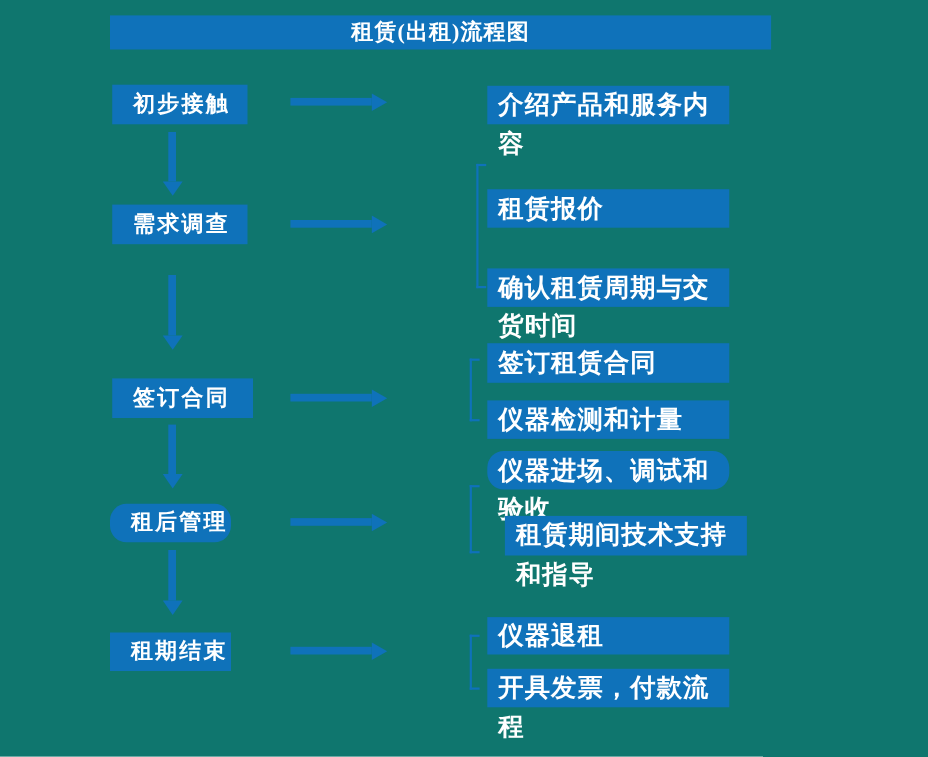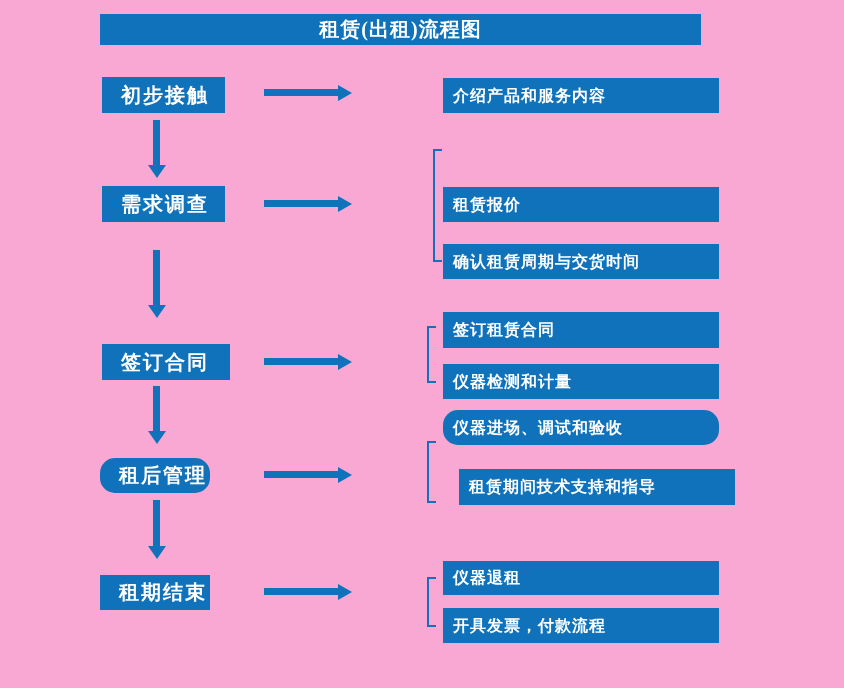--- a/index.html
+++ b/index.html
@@ -1,23 +1,23 @@
 <!DOCTYPE html>
 <html><head>
 <meta charset="utf-8">
 <style>
   :root { --blue: #0f72ba; }
   html, body { margin: 0; padding: 0; background: #ffffff; }
   body { width: 844px; height: 688px; font-family: "Liberation Serif", "DejaVu Serif", serif; }
-  .canvas { position: relative; width: 844px; height: 688px; background: #f9a8d4; overflow: hidden; }
+  .canvas { position: relative; width: 844px; height: 688px; background: #0f766e; overflow: hidden; }
 
   .bar, .box { position: absolute; background: var(--blue); color: #ffffff; font-weight: bold; }
   .bar.title { text-align: center; font-size: 20px; letter-spacing: 1px; }
   .box.left  { font-size: 20px; letter-spacing: 2px; padding-left: 19px; box-sizing: border-box; }
-  .box.right { font-size: 16px; letter-spacing: 1px; padding-left: 10px; box-sizing: border-box; width: 276px; height: 35px; line-height: 35px; left: 443px; }
+  .box.right { font-size: 23px; letter-spacing: 1px; padding-left: 10px; box-sizing: border-box; width: 220px; height: 35px; line-height: 35px; left: 443px; }
 
   .vstem { position: absolute; width: 7px; background: var(--blue); }
   .vhead { position: absolute; width: 0; height: 0;
            border-left: 9px solid transparent; border-right: 9px solid transparent;
            border-top: 13px solid var(--blue); }
   .hstem { position: absolute; height: 7px; width: 74px; background: var(--blue); }
   .hhead { position: absolute; width: 0; height: 0;
            border-top: 8px solid transparent; border-bottom: 8px solid transparent;
            border-left: 14px solid var(--blue); }
 
@@ -35,21 +35,21 @@
 
   <div class="bar title" style="left:100px; top:14px; width:601px; height:31px; line-height:31px;">租赁(出租)流程图</div>
 
   <div class="box left" style="left:102px; top:77px; width:123px; height:36px; line-height:36px;">初步接触</div>
   <div class="box left" style="left:102px; top:186px; width:123px; height:36px; line-height:36px;">需求调查</div>
   <div class="box left" style="left:102px; top:344px; width:128px; height:36px; line-height:36px;">签订合同</div>
   <div class="box left" style="left:100px; top:458px; width:110px; height:35px; line-height:35px;border-radius:15px;">租后管理</div>
   <div class="box left" style="left:100px; top:575px; width:110px; height:35px; line-height:35px;">租期结束</div>
 
   <div class="box right" style="top:78px;">介绍产品和服务内容</div>
-  <div class="box right" style="top:187px;">租赁报价</div>
+  <div class="box right" style="top:172px;">租赁报价</div>
   <div class="box right" style="top:244px;">确认租赁周期与交货时间</div>
   <div class="box right" style="top:312px; height:36px; line-height:36px;">签订租赁合同</div>
   <div class="box right" style="top:364px;">仪器检测和计量</div>
   <div class="box right" style="top:410px;border-radius:15px;">仪器进场、调试和验收</div>
   <div class="box right" style="top:469px; height:36px; line-height:36px;margin-left:16px;">租赁期间技术支持和指导</div>
   <div class="box right" style="top:561px; height:34px; line-height:34px;">仪器退租</div>
   <div class="box right" style="top:608px;">开具发票，付款流程</div>
 
   <div>
     <i class="vstem" style="left:153px; top:120px; height:45px;"></i>

